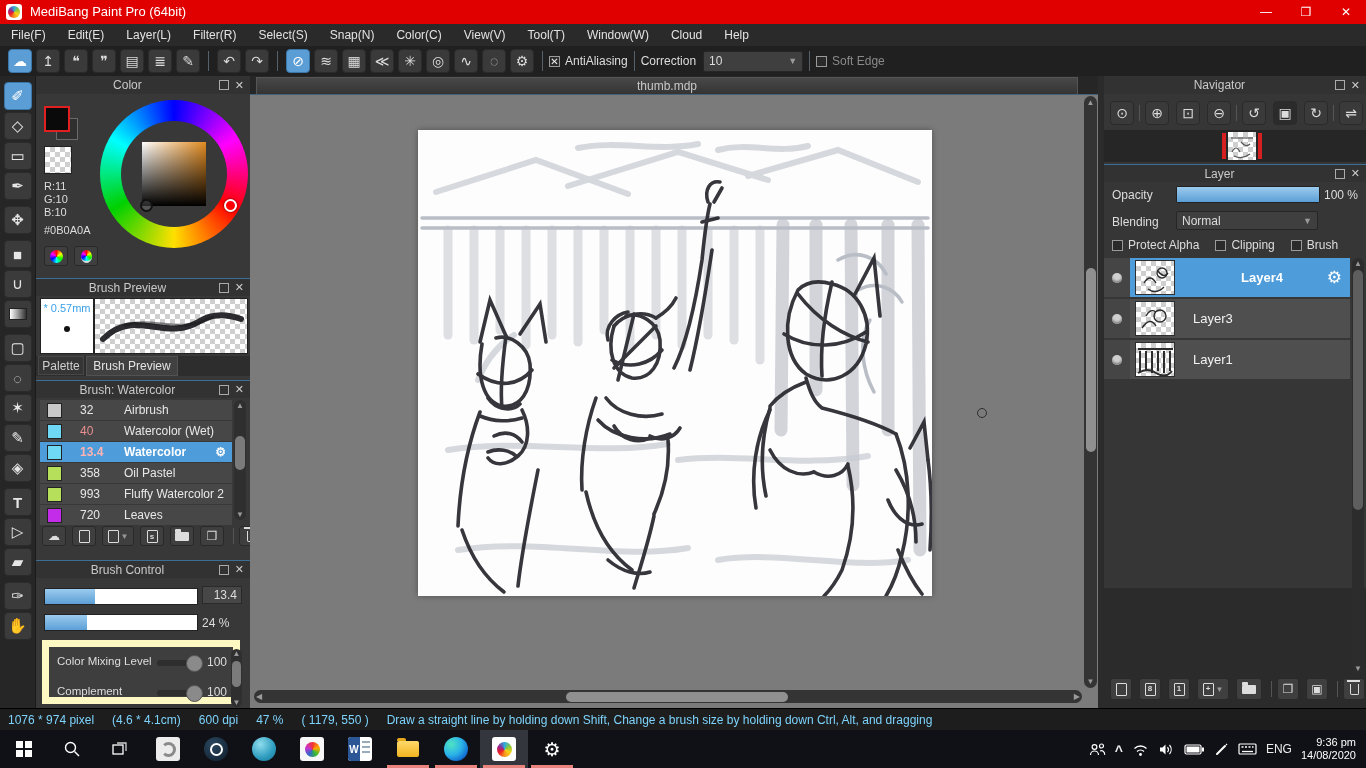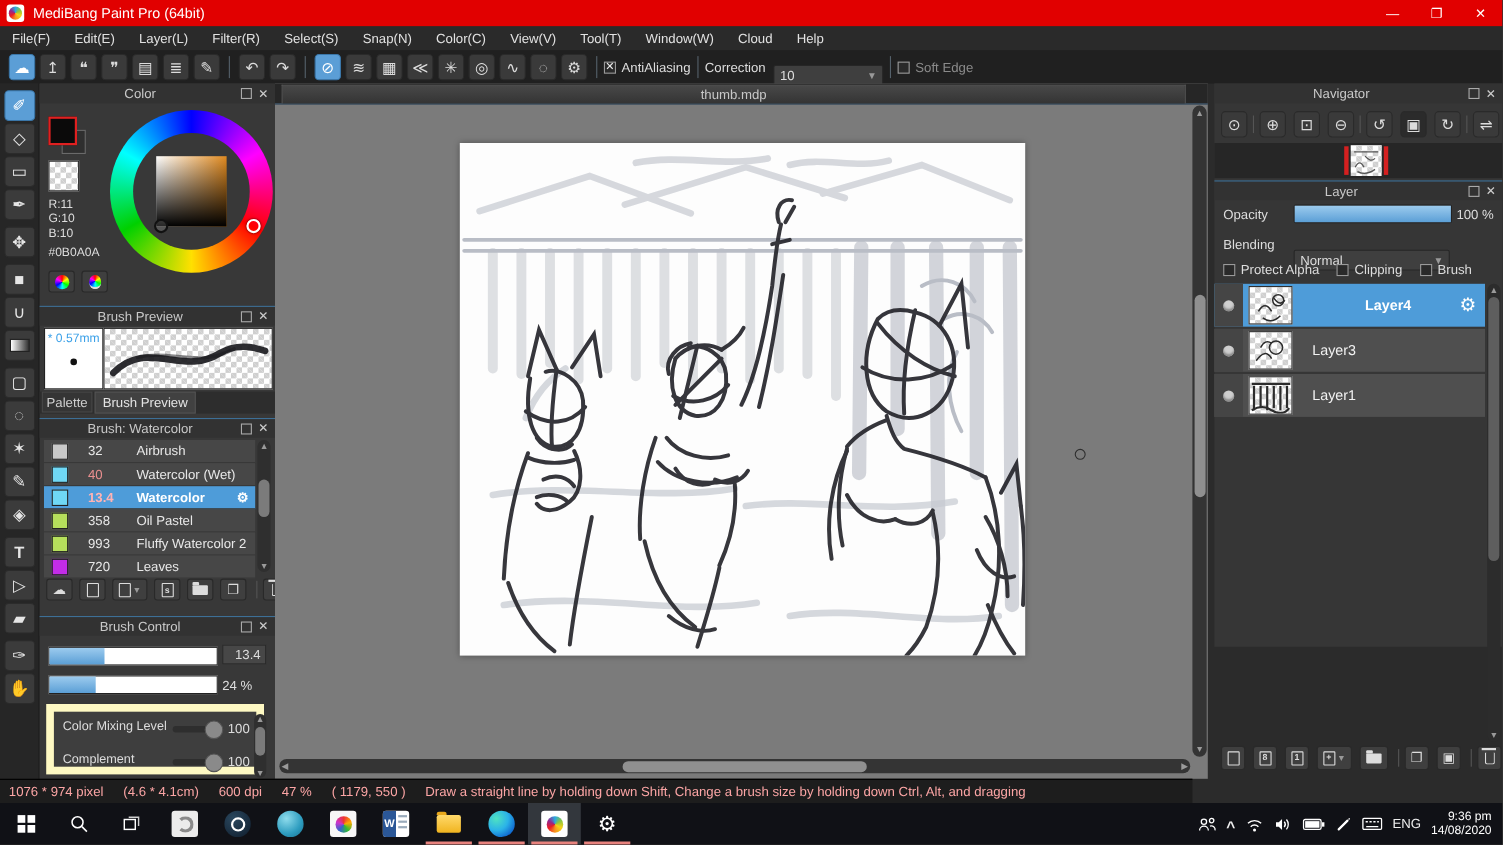--- a/index.html
+++ b/index.html
@@ -17,21 +17,21 @@
   #menubar{left:0;top:24px;width:1366px;height:22px;background:#2a2a2a;border-bottom:1px solid #1b1b1b;}
   .mitem{padding:0 11px;height:22px;display:flex;align-items:center;color:#e2e2e2;font-size:12px;}
   #toolbar{left:0;top:46px;width:1366px;height:30px;background:#202020;}
   .tbtn{width:24px;height:24px;margin:3px 2px;background:#3a3a3a;border:1px solid #2a2a2a;border-radius:4px;
         display:flex;align-items:center;justify-content:center;font-size:14px;color:#dcdcdc;box-sizing:border-box;}
   .tbtn.on{background:#5b9ed6;color:#fff;border-color:#3a76a8;}
   .vsep{width:1px;height:20px;background:#55616b;margin:0 6px;}
   .cb{display:inline-block;width:11px;height:11px;border:1px solid #9a9a9a;background:#2a2a2a;
       font-size:10px;line-height:10px;text-align:center;color:#eee;margin-right:5px;box-sizing:border-box;}
   .ddown{height:19px;background:#3f3f3f;border:1px solid #262626;border-radius:2px;display:flex;align-items:center;
-         padding:0 5px;color:#ddd;margin-top:16px;}
+         padding:0 5px;color:#ddd;}
   .ddown b{margin-left:auto;color:#999;font-weight:normal;font-size:9px;}
   
   #toolstrip{left:0;top:76px;width:36px;height:632px;background:#262626;border-right:1px solid #1a1a1a;}
   .tool{width:28px;height:28px;margin:2px auto;background:#3b3b3b;border:1px solid #2b2b2b;border-radius:4px;
         display:flex;align-items:center;justify-content:center;font-size:15px;color:#e6e6e6;box-sizing:border-box;}
   .tool.on{background:#5b9ed6;border-color:#3a76a8;color:#fff;}
   .grad{width:16px;height:10px;background:linear-gradient(to right,#fff,#333);border:1px solid #222;}
   
   .panel-title{height:18px;background:#323232;display:flex;align-items:center;color:#c9c9c9;font-size:12px;position:absolute;width:100%;box-sizing:border-box;}
   .panel-title span.t{flex:1;text-align:center;}
@@ -81,21 +81,21 @@
   #cursorring{left:727px;top:332px;width:8px;height:8px;border:1px solid #2e2e2e;border-radius:50%;}
   
   .lrow{height:39px;margin-bottom:2px;background:#4f4f4f;display:flex;align-items:center;position:relative;}
   .lrow.sel{background:#4e9cd9;}
   .lgut{width:26px;height:100%;background:#454545;display:flex;align-items:center;justify-content:center;}
   .ldot{width:10px;height:10px;border-radius:50%;background:#cfcfcf;box-shadow:inset 0 -2px 2px #888;}
   .lthumb{width:38px;height:33px;margin-left:5px;border:1px solid #2e2e2e;}
   .lname{margin-left:18px;font-size:13px;color:#f2f2f2;}
   .lrow.sel .lname{font-weight:bold;color:#fff;padding-left:48px;}
   
-  #statusbar{left:0;top:708px;width:1084px;height:22px;background:#1d1d1d;border-top:1px solid #000;color:#fca5a5;}
+  #statusbar{left:0;top:708px;width:1366px;height:22px;background:#1d1d1d;border-top:1px solid #000;color:#7dd3fc;}
   #statusbar .fx{gap:18px;padding-left:8px;height:22px;font-size:12px;}
   #taskbar{left:0;top:730px;width:1366px;height:38px;background:#101116;}
   .slot{width:48px;height:38px;display:flex;align-items:center;justify-content:center;position:relative;}
   .slot.hl{background:#33373d;}
   .runline{position:absolute;bottom:0;left:3px;width:42px;height:3px;background:#e8837e;}
   .appsq{width:24px;height:24px;border-radius:3px;display:flex;align-items:center;justify-content:center;}
   #tray{right:4px;top:0;height:38px;display:flex;align-items:center;gap:9px;color:#eee;}
   #clock{font-size:11px;text-align:right;line-height:13px;color:#fff;padding-right:6px;}
   svg{display:block;}
 </style>

